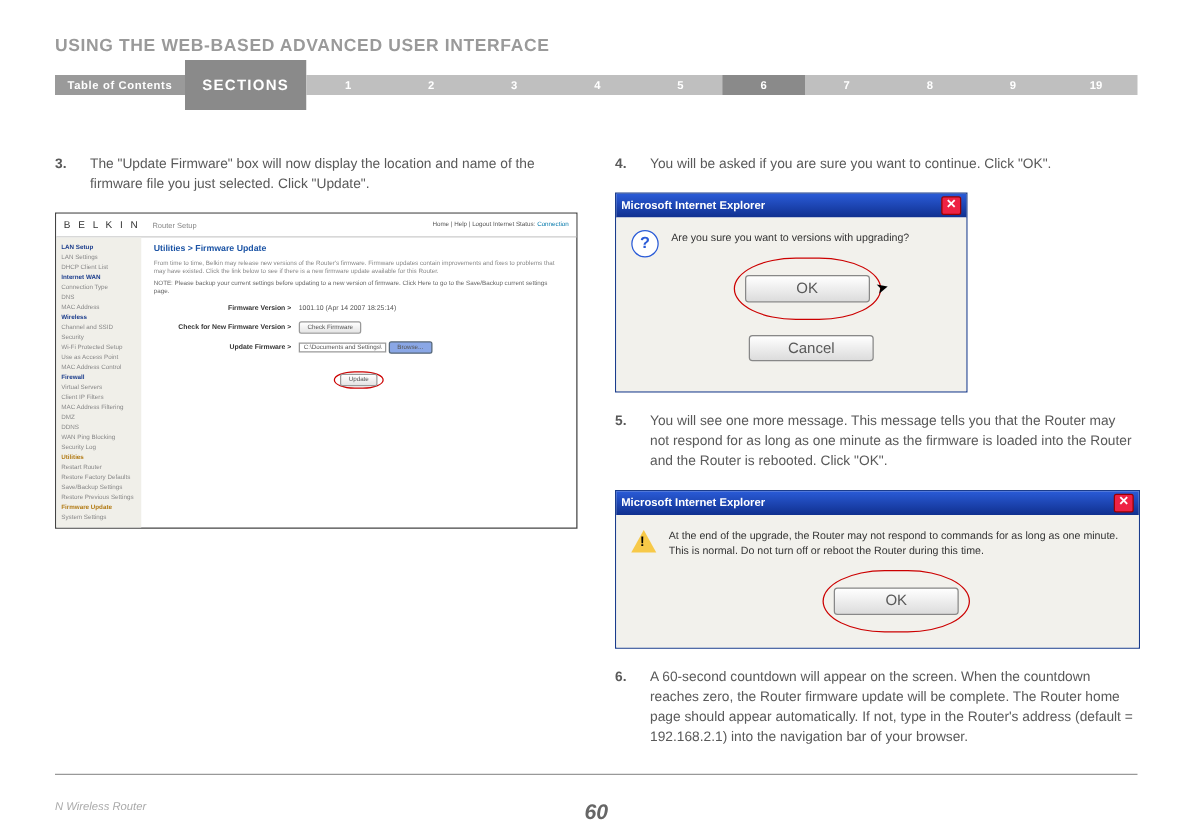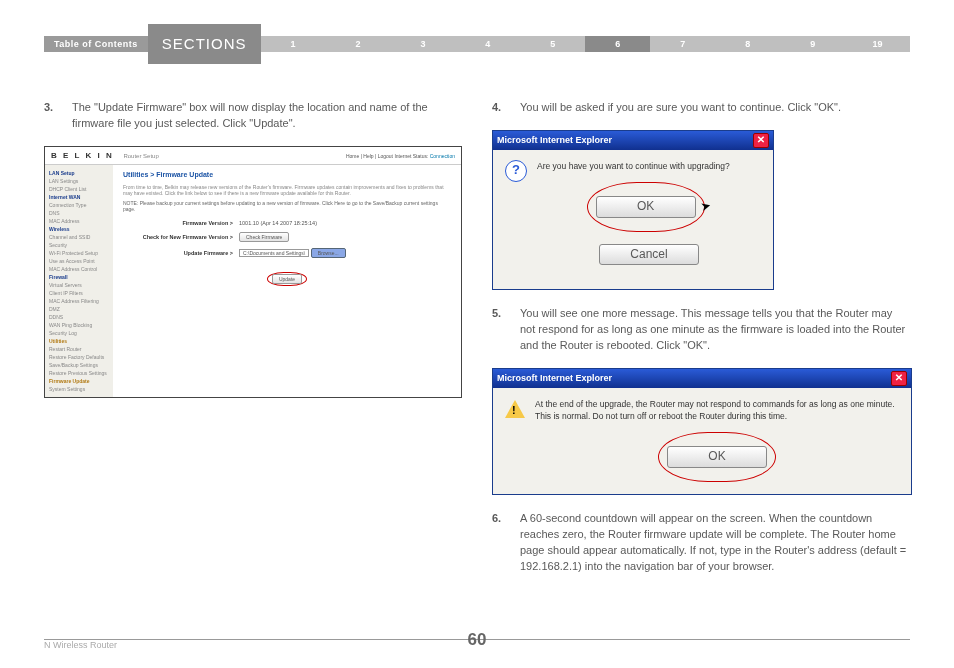--- a/index.html
+++ b/index.html
@@ -1,32 +1,32 @@
 <!DOCTYPE html>
 <html><head>
 <meta charset="utf-8">
 <style>
   body { margin:0; font-family: Arial, Helvetica, sans-serif; color:#595959; background:#fff; }
   .page { width:954px; height:668px; position:relative; box-sizing:border-box; padding:28px 44px 0 44px; }
   .title { font-size:14px; font-weight:bold; letter-spacing:.5px; color:#9a9a9a; margin-bottom:8px; }
   .navbar { display:flex; align-items:center; height:32px; font-size:9px; color:#fff; }
   .navbar .toc { background:#9a9a9a; padding:0 10px; line-height:16px; font-weight:bold; letter-spacing:.5px; }
-  .navbar .sec-label { background:#8a8a8a; padding:12px 14px; line-height:16px; font-weight:normal; letter-spacing:1px; font-size:15px; }
+  .navbar .sec-label { background:#8a8a8a; padding:12px 14px; line-height:16px; font-weight:bold; letter-spacing:1px; font-size:12px; }
   .navbar .nums { flex:1; display:flex; background:#bfbfbf; }
   .navbar .nums span { flex:1; text-align:center; line-height:16px; font-weight:bold; color:#fff; }
   .navbar .nums span.active { background:#8a8a8a; }
   .cols { display:flex; gap:30px; margin-top:40px; }
   .col { flex:1; font-size:11px; line-height:1.45; }
   .step { display:flex; margin-bottom:14px; }
   .step .n { width:28px; font-weight:bold; }
   .step .t { flex:1; }
   
   .figure1 { border:1px solid #444; margin-top:8px; font-size:6px; line-height:1.2; color:#555; }
   .f1-top { display:flex; align-items:center; justify-content:space-between; background:#fff; padding:4px 6px; border-bottom:1px solid #ccc; }
-  .f1-top .brand { font-weight:bold; letter-spacing:2px; font-size:8px; color:#333; }
+  .f1-top .brand { font-weight:normal; letter-spacing:2px; font-size:8px; color:#333; }
   .f1-top .rtitle { font-size:6px; color:#888; margin-left:8px; }
   .f1-top .links { font-size:5px; color:#555; }
   .f1-top .links span:last-child { color:#07a; }
   .f1-body { display:flex; min-height:230px; }
   .f1-side { width:68px; background:#f0efe9; padding:4px 4px; box-sizing:border-box; }
   .f1-side div { color:#888; font-size:5px; padding:1px 0; white-space:nowrap; overflow:hidden; }
   .f1-side .hdr { color:#1a3c8c; font-weight:bold; }
   .f1-side .act { color:#b27b15; font-weight:bold; }
   .f1-main { flex:1; padding:6px 10px; }
   .f1-main .crumb { color:#1c54a5; font-weight:bold; font-size:7px; margin-bottom:4px; }
@@ -46,27 +46,28 @@
   .ie-body { background:#f2f1ec; padding:10px 12px 12px 12px; display:flex; align-items:flex-start; gap:10px; }
   .ie-q { width:20px; height:20px; border-radius:50%; border:1.5px solid #2a5bd7; color:#2a5bd7; font-weight:bold; text-align:center; line-height:18px; background:#fff; flex:0 0 auto; font-size:13px; }
   .ie-warn { width:0; height:0; border-left:10px solid transparent; border-right:10px solid transparent; border-bottom:18px solid #f7c948; position:relative; margin-top:2px; }
   .ie-warn::after { content:"!"; position:absolute; left:-3px; top:3px; font-weight:bold; color:#000; font-size:11px; }
   .ie-msg { flex:1; font-size:8.5px; color:#333; }
   .ie-btns { text-align:center; margin-top:10px; }
   .win-btn { display:inline-block; min-width:54px; padding:1px 22px; border:1px solid #888; border-radius:3px; background:linear-gradient(#fff,#dcdcdc); font-size:12px; text-align:center; margin:12px 4px; }
   .cursor { display:inline-block; transform:rotate(-15deg); margin-left:-6px; margin-top:6px; font-size:12px; color:#000; }
   .dlg1 { width:280px; margin-bottom:16px; }
   .dlg2 { width:100%; }
-  .footer { position:absolute; left:44px; right:44px; bottom:18px; border-top:1px solid #999; display:flex; justify-content:space-between; align-items:flex-end; font-size:9px; color:#aaa; padding-top:0; }
+  .footer { position:absolute; left:44px; right:44px; bottom:18px; border-top:1px solid #999; display:flex; justify-content:space-between; align-items:flex-start; font-size:9px; color:#aaa; padding-top:20px;font-style:italic; }
   .footer .pnum { position:absolute; left:50%; transform:translateX(-50%); font-weight:bold; color:#666; font-size:17px; }
 </style>
 </head>
 <body>
 
 <div class="page">
+  <div class="title">USING THE WEB-BASED ADVANCED USER INTERFACE</div>
 
   <div class="navbar">
     <div class="toc">Table of Contents</div>
     <div class="sec-label">SECTIONS</div>
     <div class="nums">
       <span>1</span>
       <span>2</span>
       <span>3</span>
       <span>4</span>
       <span>5</span>
@@ -163,21 +164,21 @@
       </div>
 
       <div class="ie-box dlg1">
         <div class="ie-title">
           <span>Microsoft Internet Explorer</span>
           <span class="ie-close">✕</span>
         </div>
         <div class="ie-body">
           <div class="ie-q">?</div>
           <div style="flex:1">
-            <div class="ie-msg">Are you have you want to continue with upgrading?</div>
+            <div class="ie-msg">Are you sure you want to versions with upgrading?</div>
             <div class="ie-btns">
               <span class="circ-red">
                 <span class="win-btn">OK</span>
               </span>
               <span class="cursor">➤</span>
               <span class="win-btn">Cancel</span>
             </div>
           </div>
         </div>
       </div>

